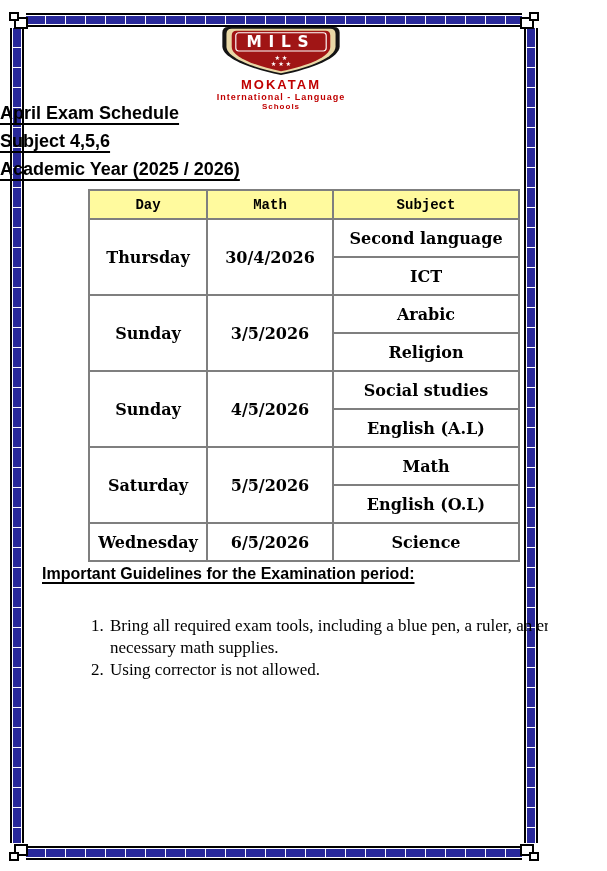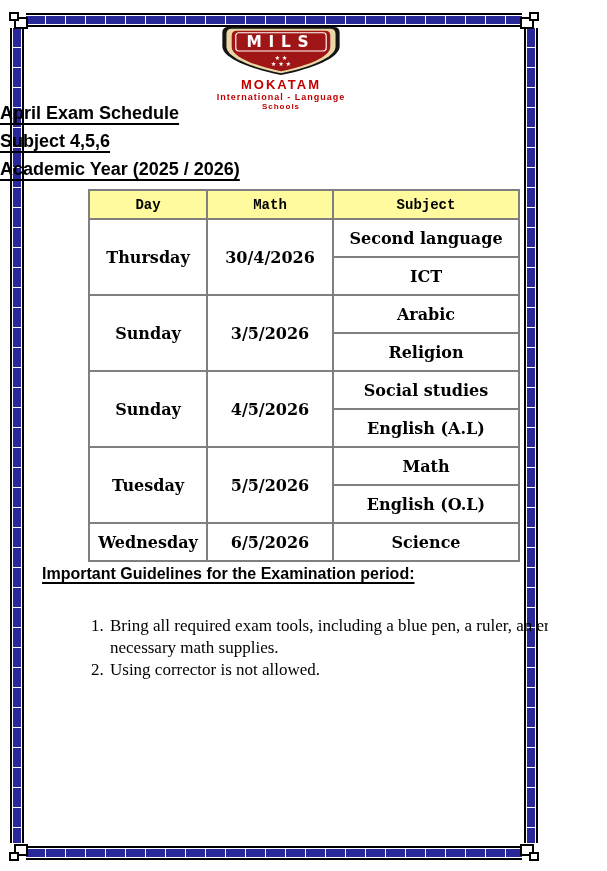--- a/index.html
+++ b/index.html
@@ -134,21 +134,21 @@
         </tr>
         <tr>
           <td rowspan="2">Sunday</td>
           <td rowspan="2">4/5/2026</td>
           <td>Social studies</td>
         </tr>
         <tr>
           <td>English (A.L)</td>
         </tr>
         <tr>
-          <td rowspan="2">Tuesday</td>
+          <td rowspan="2">Saturday</td>
           <td rowspan="2">5/5/2026</td>
           <td>Math</td>
         </tr>
         <tr>
           <td>English (O.L)</td>
         </tr>
         <tr>
           <td rowspan="1">Wednesday</td>
           <td rowspan="1">6/5/2026</td>
           <td>Science</td>

